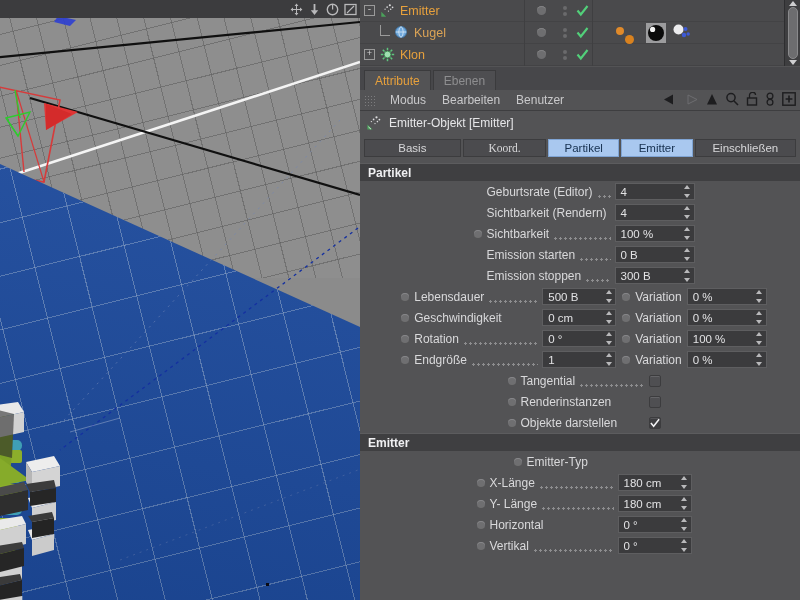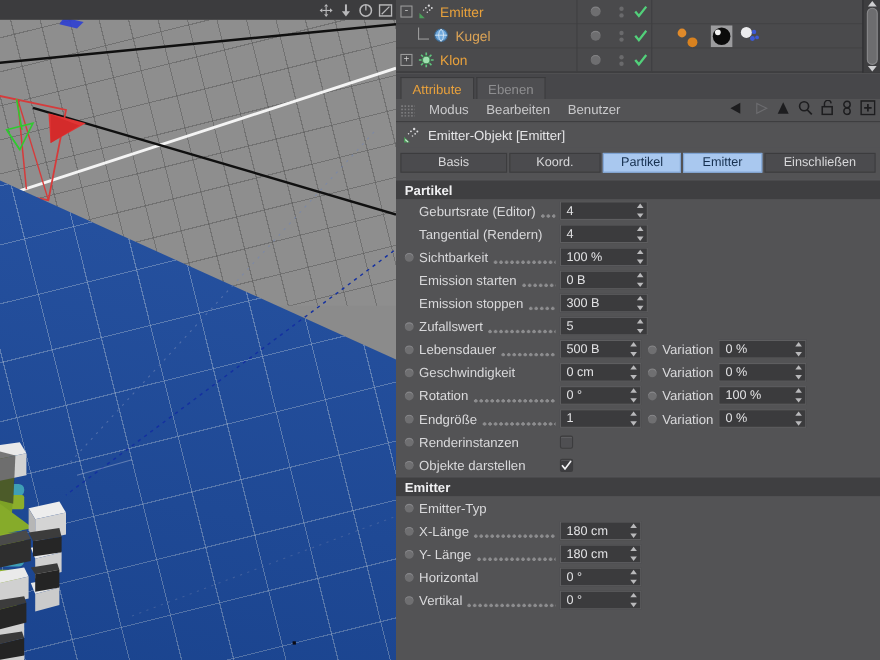--- a/index.html
+++ b/index.html
@@ -142,31 +142,31 @@
   #modetabs {
     position: absolute; left: 4px; top: 139px; width: 432px; height: 18px;
     display: flex; gap: 2px;
   }
   .mtab {
     height: 18px; display: flex; align-items: center; justify-content: center;
     font-size: 11.5px; color: #d8d8da; background: #4b4b4e;
     border: 1px solid #3c3c3e;
   }
   .mtab.on { background: #a9c8ef; color: #16304f; border-color: #7fa4d4; }
-  .mtab.w1 { width: 104px; text-align: right; } .mtab.w2 { width: 90px; }
+  .mtab.w1 { width: 104px; text-align: right; } .mtab.w2 { width: 90px; font-family: Liberation Serif, serif; }
   .mtab.w3 { width: 76px; } .mtab.w4 { width: 77px; } .mtab.w5 { width: 109px; text-align: center; }
 
   
   #attrs { position: absolute; left: 0; top: 163px; width: 440px; height: 437px; background: #535355; }
   .grouphdr {
     height: 18px; background: #3f3f41; display: flex; align-items: center;
     padding-left: 8px; font-size: 12px; color: #f0f0f2; font-weight: bold;
     border-top: 1px solid #5c5c5e;
   }
-  .prow { height: 21px; display: flex; align-items: center; padding-left: 8px; }
+  .prow { height: 21px; display: flex; align-items: center; padding-left: 8px; justify-content: center; }
   .bullet {
     width: 8px; height: 8px; border-radius: 50%; background: #6f6f71;
     box-shadow: inset 0 1px 0 #87878a; margin-right: 5px; flex: 0 0 auto;
   }
   .bullet.gap { background: transparent; box-shadow: none; }
   .plabel {
     font-size: 12px; color: #d9d9db; white-space: nowrap; flex: 0 0 auto;
   }
   .leader {
     flex: 1 1 auto; min-width: 4px; height: 12px; margin: 0 4px;
@@ -557,21 +557,21 @@
             <span class="v">4</span>
             <span class="spin">
               <i class="up"></i>
               <i class="dn"></i>
             </span>
           </span>
         </div>
         <div class="prow">
           <span class="bullet gap"></span>
           <span class="lblbox" style="width:128px">
-            <span class="plabel">Tangential (Rendern)</span>
+            <span class="plabel">Sichtbarkeit (Rendern)</span>
           </span>
           <span class="numfield" style="width:80px">
             <span class="v">4</span>
             <span class="spin">
               <i class="up"></i>
               <i class="dn"></i>
             </span>
           </span>
         </div>
         <div class="prow">
@@ -603,34 +603,20 @@
           </span>
         </div>
         <div class="prow">
           <span class="bullet gap"></span>
           <span class="lblbox" style="width:128px">
             <span class="plabel">Emission stoppen</span>
             <span class="leader"></span>
           </span>
           <span class="numfield" style="width:80px">
             <span class="v">300 B</span>
-            <span class="spin">
-              <i class="up"></i>
-              <i class="dn"></i>
-            </span>
-          </span>
-        </div>
-        <div class="prow">
-          <span class="bullet"></span>
-          <span class="lblbox" style="width:128px">
-            <span class="plabel">Zufallswert</span>
-            <span class="leader"></span>
-          </span>
-          <span class="numfield" style="width:80px">
-            <span class="v">5</span>
             <span class="spin">
               <i class="up"></i>
               <i class="dn"></i>
             </span>
           </span>
         </div>
         <div class="prow">
           <span class="bullet"></span>
           <span class="lblbox" style="width:128px">
             <span class="plabel">Lebensdauer</span>
@@ -717,20 +703,28 @@
             <span class="v">0 %</span>
             <span class="spin">
               <i class="up"></i>
               <i class="dn"></i>
             </span>
           </span>
         </div>
         <div class="prow">
           <span class="bullet"></span>
           <span class="lblbox" style="width:128px">
+            <span class="plabel">Tangential</span>
+            <span class="leader"></span>
+          </span>
+          <span class="cbox"></span>
+        </div>
+        <div class="prow">
+          <span class="bullet"></span>
+          <span class="lblbox" style="width:128px">
             <span class="plabel">Renderinstanzen</span>
           </span>
           <span class="cbox"></span>
         </div>
         <div class="prow">
           <span class="bullet"></span>
           <span class="lblbox" style="width:128px">
             <span class="plabel">Objekte darstellen</span>
           </span>
           <span class="cbox on">

